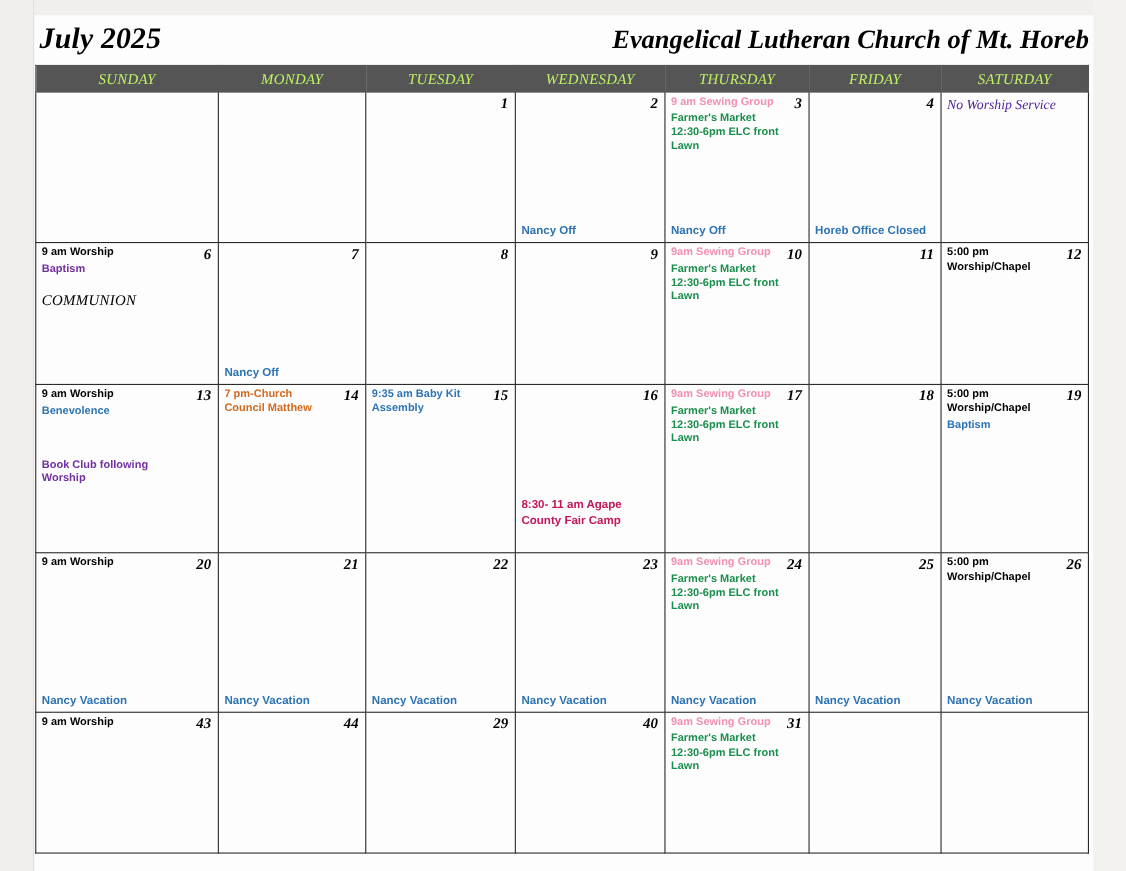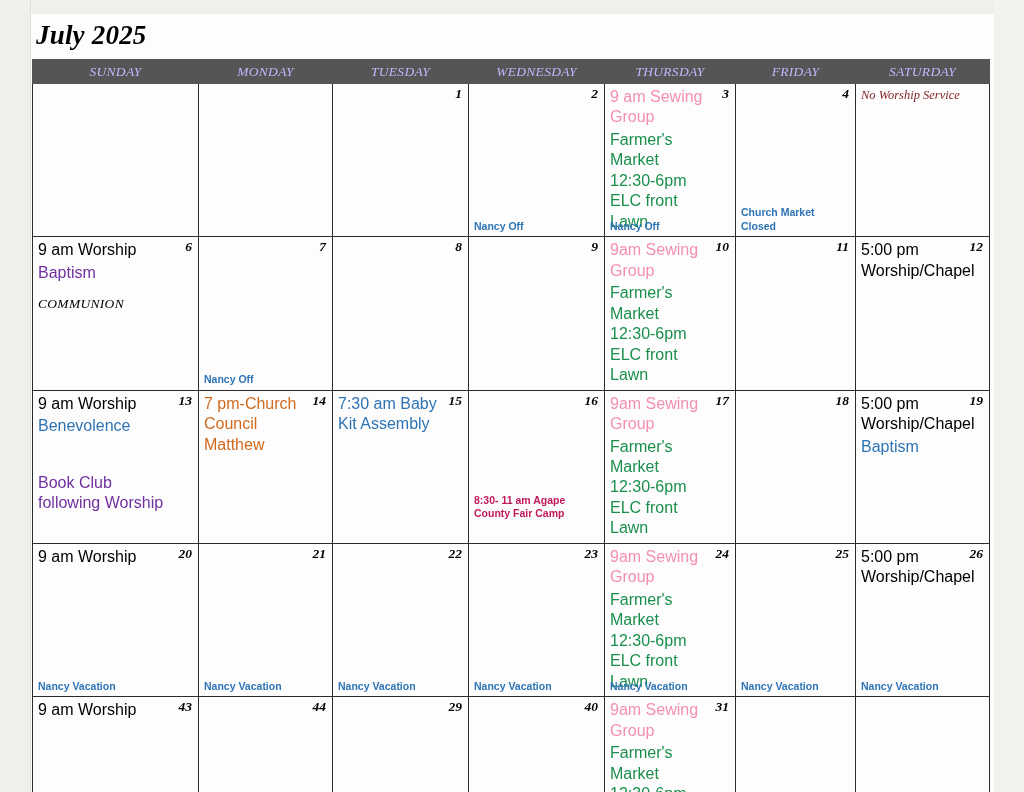--- a/index.html
+++ b/index.html
@@ -66,21 +66,21 @@
     font-style: italic;
     text-align: right;
   }
   table.calendar {
     border-collapse: collapse;
     width: 957px;
     table-layout: fixed;
   }
   table.calendar th {
     background: #555555;
-    color: #c4b5fd;
+    color: #bef264;
     font-family: "Liberation Serif", serif;
     font-style: italic;
     font-size: 13.5px;
     font-weight: normal;
     height: 21px;
     border: 1px solid #555555;
     text-align: center;
     letter-spacing: 0.3px;
   }
   table.calendar td {
@@ -98,22 +98,22 @@
   .daynum {
     position: absolute;
     top: 2px;
     right: 6px;
     font-family: "Liberation Serif", serif;
     font-size: 13.5px;
     font-weight: bold;
     font-style: italic;
   }
   .ev {
-    font-size: 16px;
-    font-weight: normal;
+    font-size: 10px;
+    font-weight: bold;
     line-height: 1.28;
     margin-bottom: 2px;
     padding-right: 22px;
   }
   .ev.plain {
     font-weight: normal;
   }
   .ev.nopad { padding-right: 0; }
   .bottom-ev {
     position: absolute;
@@ -157,20 +157,21 @@
 <body>
 
 <div id="page">
   <div class="edge-top"></div>
   <div class="edge-left"></div>
   <div class="edge-right"></div>
 
   <div class="content">
     <div class="title-row">
       <div class="month-title">July 2025</div>
+      <div class="church-title">Evangelical Lutheran Church of Mt. Horeb</div>
     </div>
 
     <table class="calendar">
       <colgroup>
         <col style="width:166px">
         <col style="width:134px">
         <col style="width:136px">
         <col style="width:136px">
         <col style="width:131px">
         <col style="width:120px">
@@ -210,26 +211,26 @@
               <div class="cell">
                 <div class="daynum">3</div>
                 <div class="ev" style="color: rgb(244, 143, 177);">9 am Sewing Group</div>
                 <div class="ev" style="color: rgb(26, 143, 76);">Farmer's Market 12:30-6pm ELC front Lawn</div>
                 <div class="bottom-ev center" style="color: rgb(46, 116, 181);">Nancy Off</div>
               </div>
             </td>
             <td>
               <div class="cell">
                 <div class="daynum">4</div>
-                <div class="bottom-ev center" style="color: rgb(46, 116, 181);">Church Market Closed</div>
-              </div>
-            </td>
-            <td>
-              <div class="cell">
-                <div class="ev plain note-italic nopad" style="color: #7f1d1d;">No Worship Service</div>
+                <div class="bottom-ev center" style="color: rgb(46, 116, 181);">Horeb Office Closed</div>
+              </div>
+            </td>
+            <td>
+              <div class="cell">
+                <div class="ev plain note-italic nopad" style="color: #4c1d95;">No Worship Service</div>
               </div>
             </td>
           </tr>
           <tr class="row-h2">
             <td>
               <div class="cell">
                 <div class="daynum">6</div>
                 <div class="ev" style="color: rgb(0, 0, 0);">9 am Worship</div>
                 <div class="ev" style="color: rgb(112, 48, 160);">Baptism</div>
                 <div class="ev worship-serif nopad" style="color: rgb(0, 0, 0);">COMMUNION</div>
@@ -281,21 +282,21 @@
             </td>
             <td>
               <div class="cell">
                 <div class="daynum">14</div>
                 <div class="ev" style="color: rgb(210, 105, 30);">7 pm-Church Council Matthew</div>
               </div>
             </td>
             <td>
               <div class="cell">
                 <div class="daynum">15</div>
-                <div class="ev" style="color: rgb(46, 116, 181);">7:30 am Baby Kit Assembly</div>
+                <div class="ev" style="color: rgb(46, 116, 181);">9:35 am Baby Kit Assembly</div>
               </div>
             </td>
             <td>
               <div class="cell">
                 <div class="daynum">16</div>
                 <div class="mid-ev" style="color: rgb(194, 24, 91); bottom: 22px; margin-top: 16px;">8:30- 11 am Agape County Fair Camp</div>
               </div>
             </td>
             <td>
               <div class="cell">

